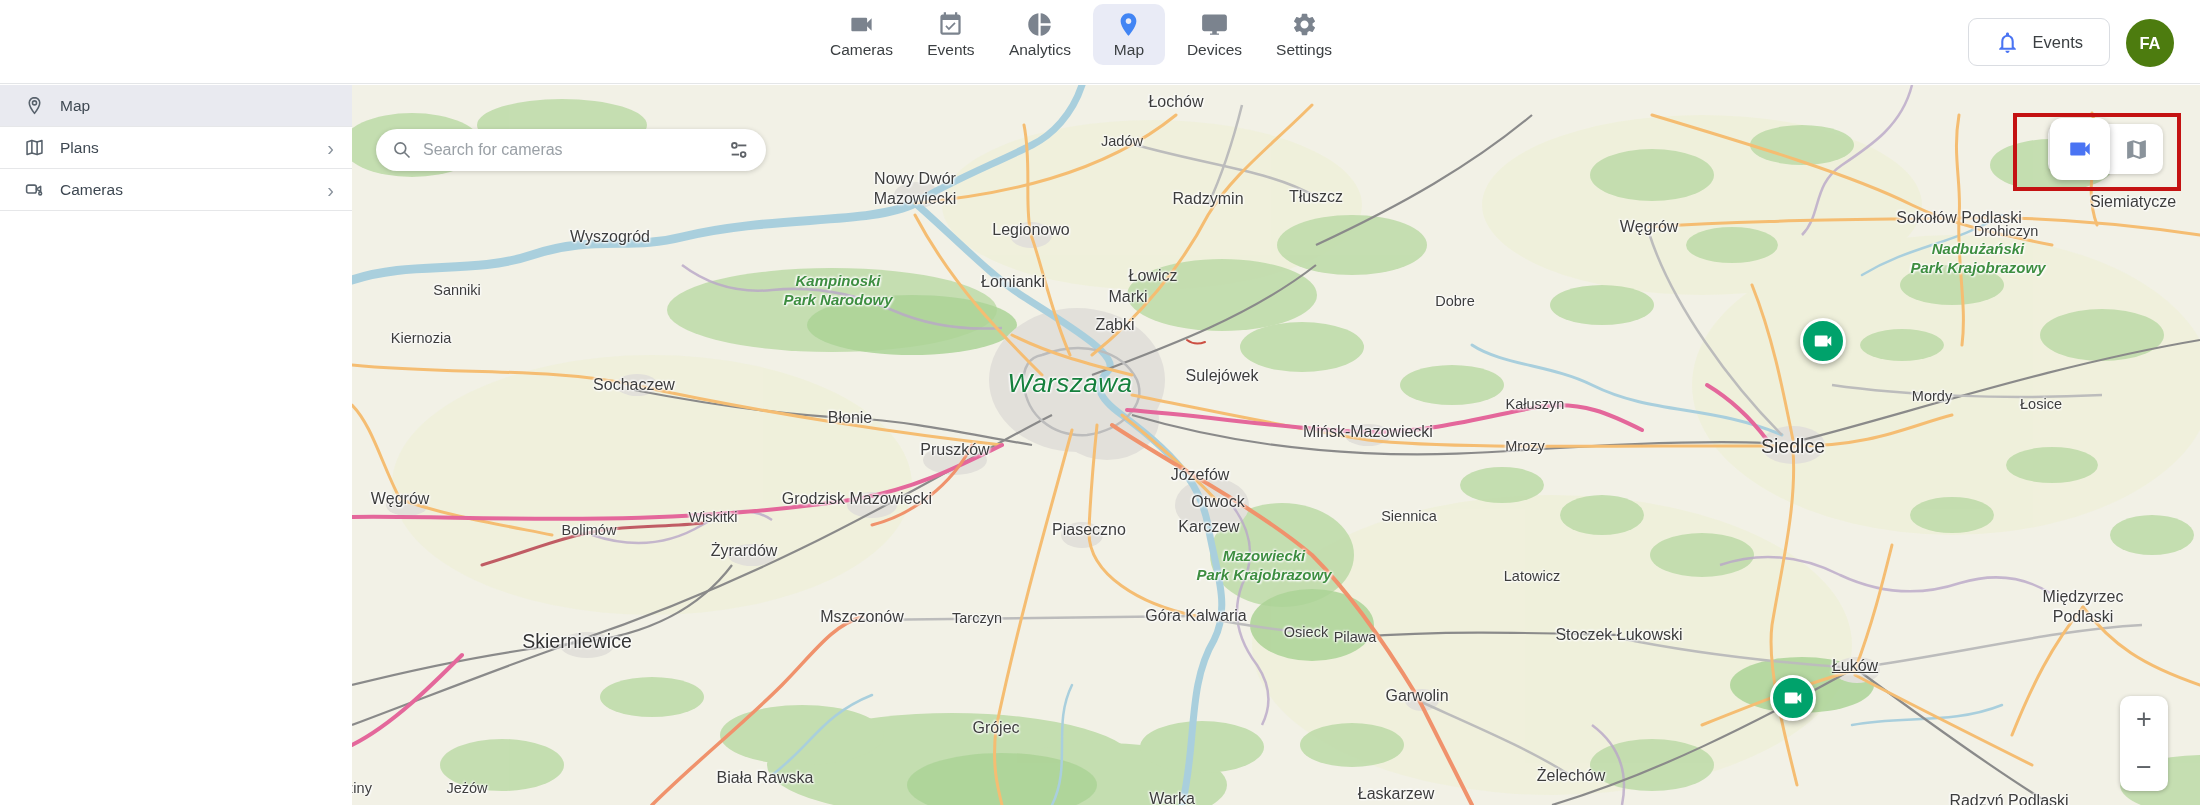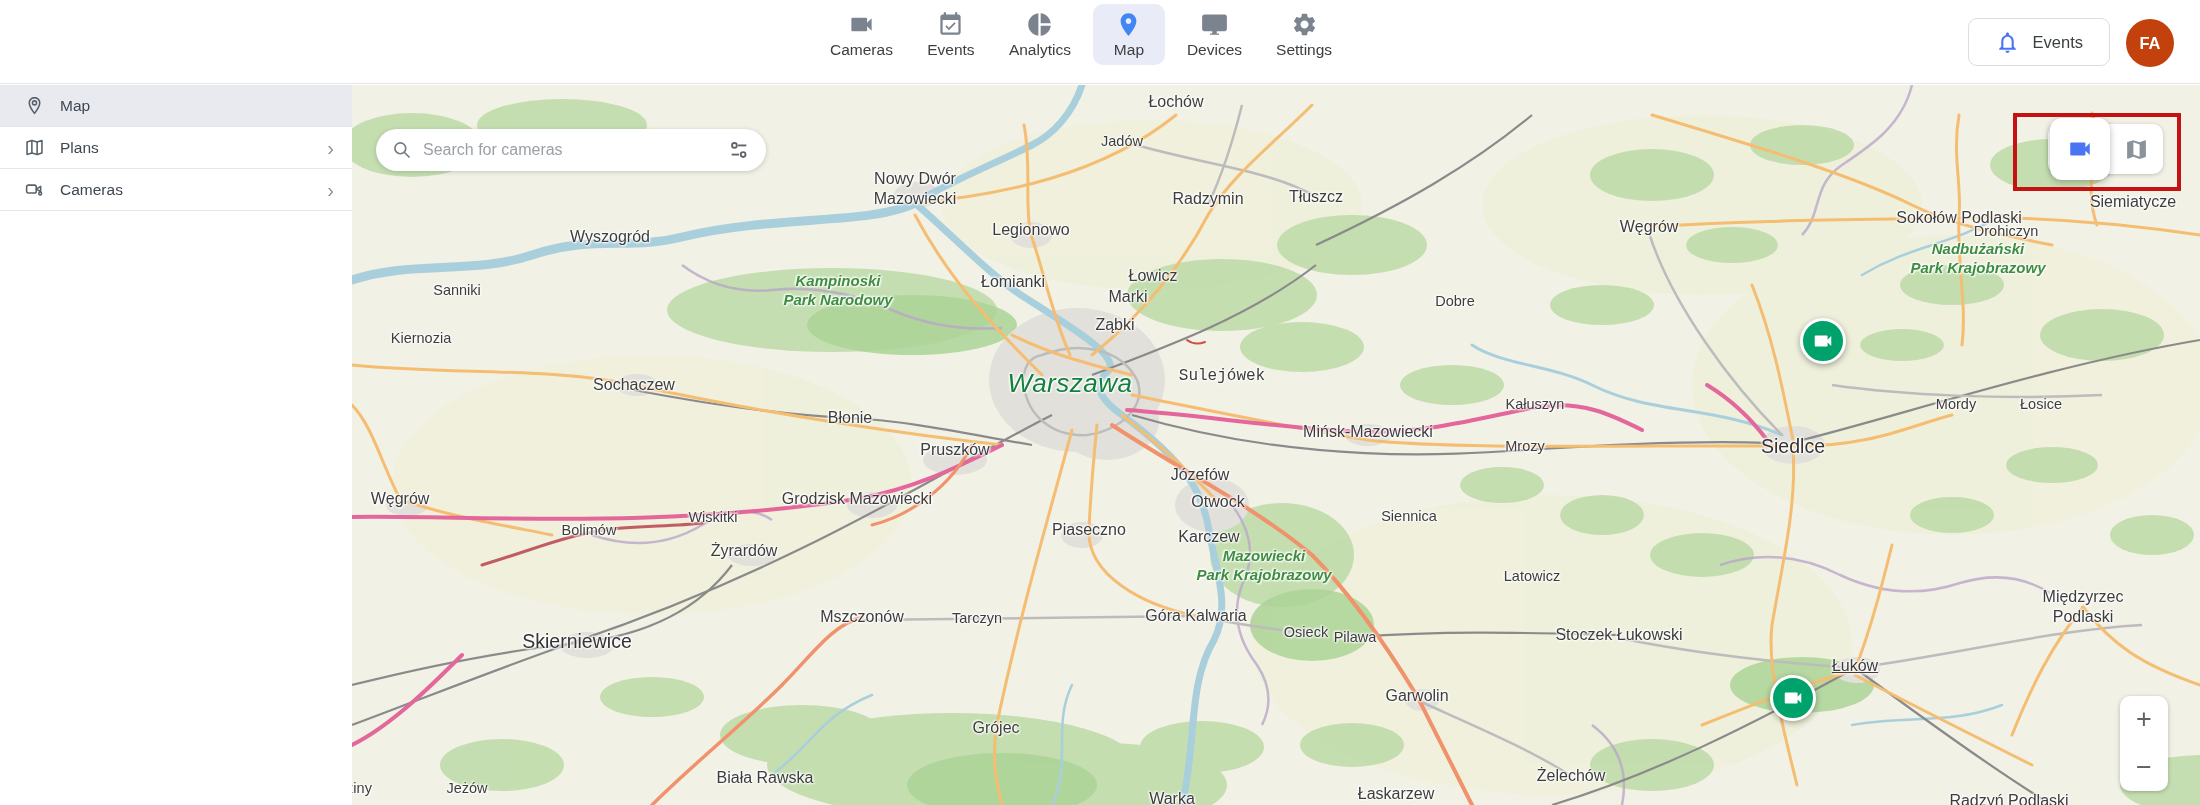--- a/index.html
+++ b/index.html
@@ -19,21 +19,21 @@
   .nav-item.active { background:#e9ebf6; }
   .nav-item.active .nicon svg { fill:#4285f4; }
 
   .top-right { position:absolute; right:0; top:0; height:84px; display:flex; align-items:center; }
   .events-btn { position:absolute; right:90px; top:18px; height:48px; padding:0 26px;
                 display:flex; align-items:center; gap:13px; background:#fff;
                 border:1px solid #dadde2; border-radius:9px; cursor:pointer; }
   .events-btn svg { width:25px; height:25px; fill:#4a74f3; }
   .events-btn span { font-size:16.5px; color:#3c4043; }
   .avatar { position:absolute; right:26px; top:19px; width:48px; height:48px; border-radius:50%;
-            background:#c2410c; color:#fff; font-size:16.5px; font-weight:bold;
+            background:#4d7c0f; color:#fff; font-size:16.5px; font-weight:bold;
             display:flex; align-items:center; justify-content:center; cursor:pointer; }
 
   
   .sidebar { position:absolute; left:0; top:85px; width:352px; height:720px; background:#fff; z-index:40; }
   .side-item { height:42px; display:flex; align-items:center; padding:0 18px 0 24px;
                border-bottom:1px solid #e6e7e9; cursor:pointer; position:relative; }
   .side-item.active { background:#e9eaf0; }
   .side-item .sicon { width:21px; height:21px; margin-right:15px; flex:0 0 auto; }
   .side-item .sicon svg { width:21px; height:21px; fill:none; stroke:#58626c; stroke-width:1.8; }
   .side-item .slabel { font-size:15.5px; color:#3e4852; }
@@ -348,35 +348,35 @@
         <span class="map-label town" style="left: 801px; top: 191px;">Łowicz</span>
         <span class="map-label park" style="left: 486px; top: 206px;">Kampinoski
 Park Narodowy</span>
         <span class="map-label village" style="left: 73px; top: 205px; margin-left: 32px;">Sanniki</span>
         <span class="map-label town" style="left: 776px; top: 212px;">Marki</span>
         <span class="map-label village" style="left: 1103px; top: 216px;">Dobre</span>
         <span class="map-label town" style="left: 763px; top: 240px;">Ząbki</span>
         <span class="map-label village" style="left: 69px; top: 253px;">Kiernozia</span>
         <span class="map-label town" style="left: 282px; top: 300px;">Sochaczew</span>
         <span class="map-label city-xl" style="left: 718px; top: 298px;">Warszawa</span>
-        <span class="map-label town" style="left: 870px; top: 291px; font-family: Liberation Mono, monospace;">Sulejówek</span>
+        <span class="map-label town" style="left: 870px; top: 291px;">Sulejówek</span>
         <span class="map-label village" style="left: 1183px; top: 319px;">Kałuszyn</span>
-        <span class="map-label village" style="left: 1580px; top: 319px; margin-left: 24px;">Mordy</span>
+        <span class="map-label village" style="left: 1580px; top: 311px;">Mordy</span>
         <span class="map-label village" style="left: 1689px; top: 319px;">Łosice</span>
         <span class="map-label town" style="left: 498px; top: 333px;">Błonie</span>
         <span class="map-label city-lg" style="left: 1441px; top: 361px;">Siedlce</span>
         <span class="map-label town" style="left: 1016px; top: 347px;">Mińsk-Mazowiecki</span>
         <span class="map-label village" style="left: 1173px; top: 361px;">Mrozy</span>
         <span class="map-label town" style="left: 603px; top: 365px;">Pruszków</span>
         <span class="map-label town" style="left: 48px; top: 414px;">Węgrów</span>
         <span class="map-label town" style="left: 848px; top: 390px;">Józefów</span>
         <span class="map-label town" style="left: 505px; top: 414px;">Grodzisk Mazowiecki</span>
         <span class="map-label town" style="left: 866px; top: 417px;">Otwock</span>
         <span class="map-label village" style="left: 361px; top: 432px;">Wiskitki</span>
-        <span class="map-label town" style="left: 857px; top: 442px; margin-top: 10px;">Karczew</span>
+        <span class="map-label town" style="left: 857px; top: 442px;">Karczew</span>
         <span class="map-label village" style="left: 1057px; top: 431px;">Siennica</span>
         <span class="map-label village" style="left: 237px; top: 445px;">Bolimów</span>
         <span class="map-label town" style="left: 737px; top: 445px;">Piaseczno</span>
         <span class="map-label town" style="left: 392px; top: 466px;">Żyrardów</span>
         <span class="map-label park" style="left: 912px; top: 481px;">Mazowiecki
 Park Krajobrazowy</span>
         <span class="map-label village" style="left: 1180px; top: 491px;">Latowicz</span>
         <span class="map-label town" style="left: 1731px; top: 522px;">Międzyrzec
 Podlaski</span>
         <span class="map-label town" style="left: 510px; top: 532px;">Mszczonów</span>

